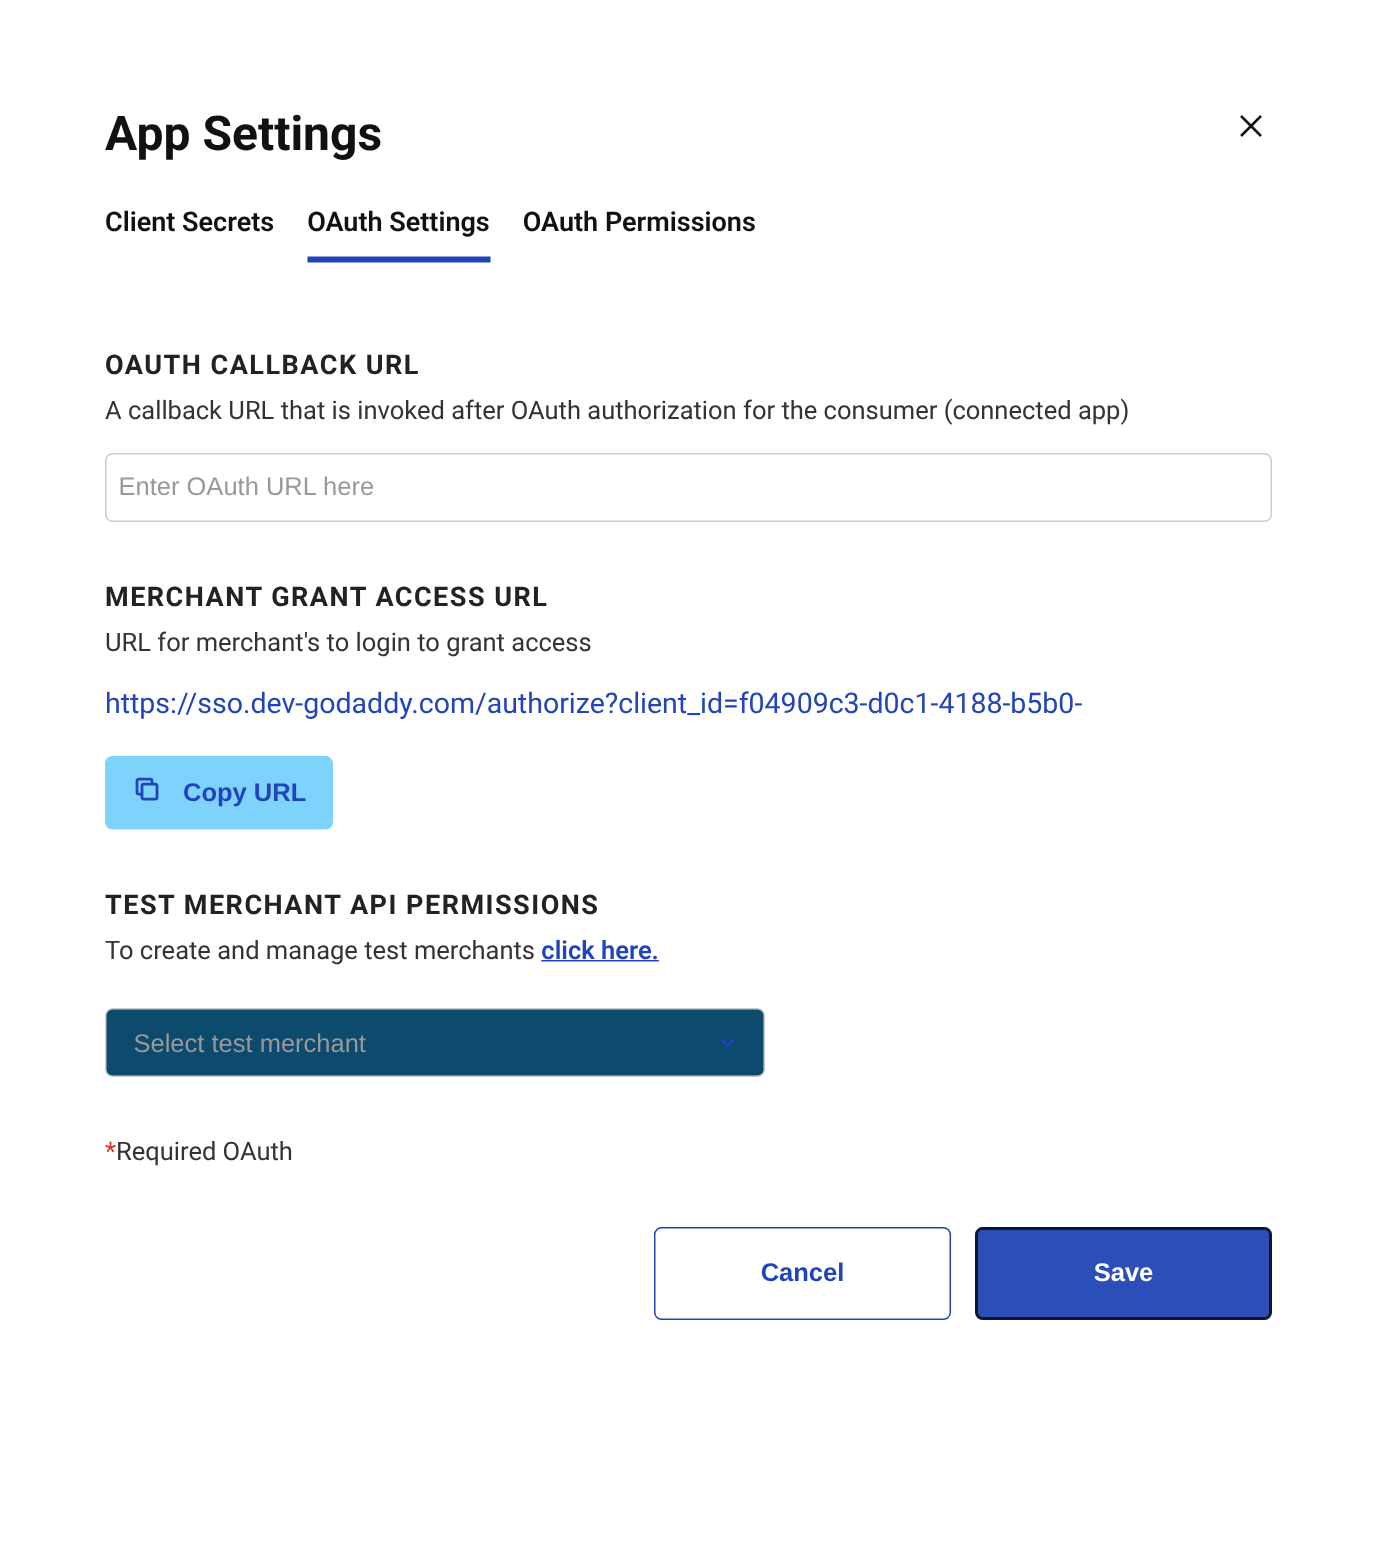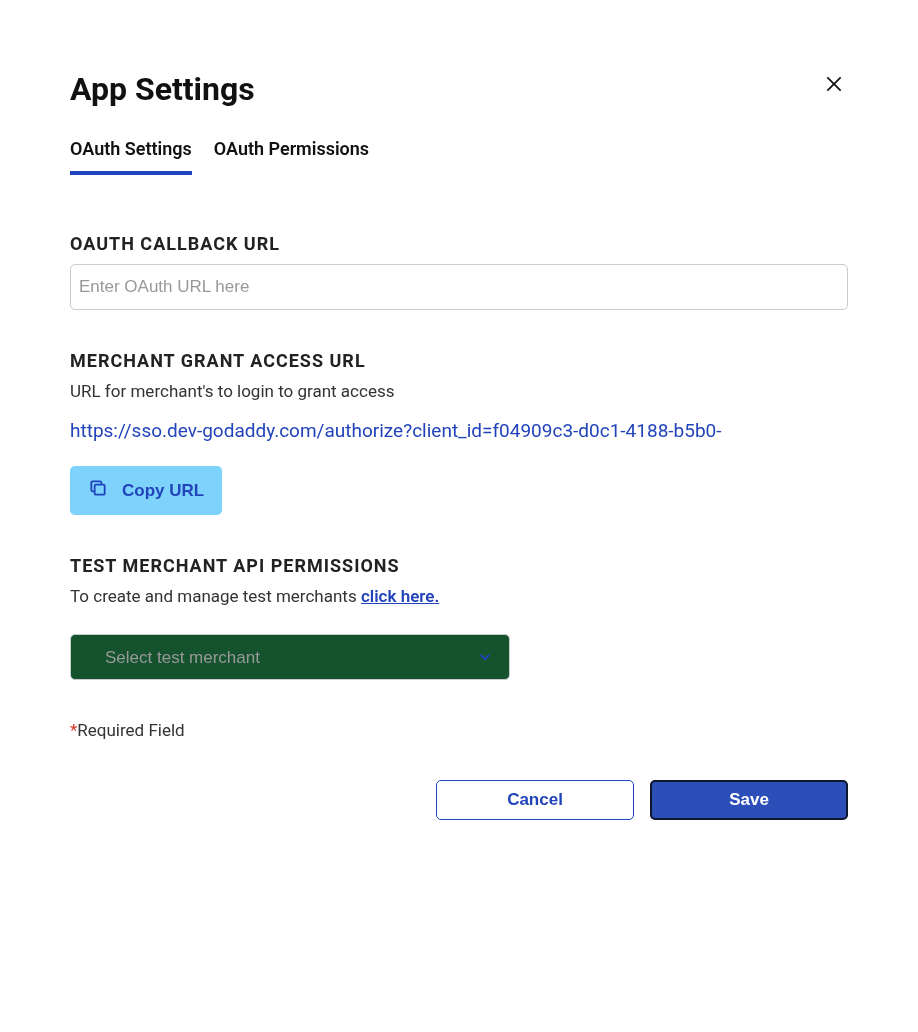--- a/index.html
+++ b/index.html
@@ -118,23 +118,23 @@
     }
     .select-wrapper {
       position: relative;
       width: 440px;
     }
     .select-input {
       width: 100%;
       height: 46px;
       border: 1px solid #ccc;
       border-radius: 5px;
-      padding: 0 40px 0 34px;
-      font-size: 17px;
-      background: #14532d;
+      padding: 0 40px 0 18px;
+      font-size: 17px;
+      background: #0c4a6e;
       appearance: none;
       -webkit-appearance: none;
       cursor: pointer;
       color: #999;
     }
     .select-caret {
       position: absolute;
       right: 16px;
       top: 50%;
       transform: translateY(-50%);
@@ -155,21 +155,21 @@
     .required-asterisk {
       color: #d9342b;
     }
     .footer-buttons {
       display: flex;
       justify-content: flex-end;
       gap: 16px;
     }
     .btn {
       width: 198px;
-      height: 40px;
+      height: 62px;
       border-radius: 5px;
       font-size: 17px;
       font-weight: 600;
       cursor: pointer;
     }
     .btn-secondary {
       background: #fff;
       color: #2244bb;
       border: 1px solid #2244bb;
     }
@@ -188,26 +188,28 @@
     <span>
       <svg viewBox="0 0 24 24" fill="none" stroke="currentColor" stroke-width="2">
         <line x1="4" y1="4" x2="20" y2="20"></line>
         <line x1="20" y1="4" x2="4" y2="20"></line>
       </svg>
     </span>
   </button>
 </div>
 
 <div class="tabs">
+  <div class="tab">Client Secrets</div>
   <div class="tab active">OAuth Settings</div>
   <div class="tab">OAuth Permissions</div>
 </div>
 
 <div class="section">
   <div class="section-title">OAUTH CALLBACK URL</div>
+  <div class="section-desc">A callback URL that is invoked after OAuth authorization for the consumer (connected app)</div>
   <input type="text" class="text-input" placeholder="Enter OAuth URL here" value="" style="">
 </div>
 
 <div class="section">
   <div class="section-title">MERCHANT GRANT ACCESS URL</div>
   <div class="section-desc">URL for merchant's to login to grant access</div>
   <a class="grant-url">https://sso.dev-godaddy.com/authorize?client_id=f04909c3-d0c1-4188-b5b0-</a>
   <button class="copy-btn">
     <span>
       <svg viewBox="0 0 24 24" fill="none" stroke="#2244bb" stroke-width="2.2">
@@ -230,19 +232,19 @@
     </select>
     <span class="select-caret">
       <svg viewBox="0 0 24 24" fill="none" stroke="currentColor" stroke-width="2.5">
         <polyline points="6 9 12 15 18 9"></polyline>
       </svg>
     </span>
   </div>
 </div>
 
 <div class="required-note">
-  <span class="required-asterisk">*</span><span>Required Field</span>
+  <span class="required-asterisk">*</span><span>Required OAuth</span>
 </div>
 
 <div class="footer-buttons">
   <button class="btn btn-secondary">Cancel</button>
   <button class="btn btn-primary">Save</button>
 </div>
 
 </body></html>

